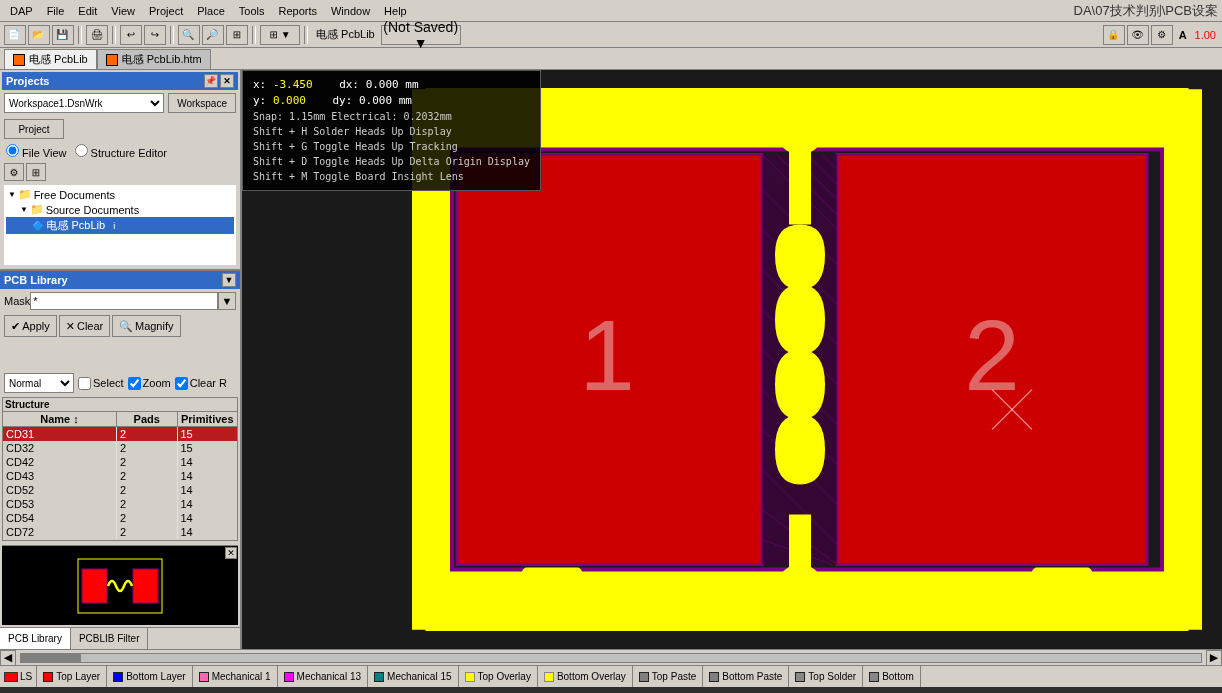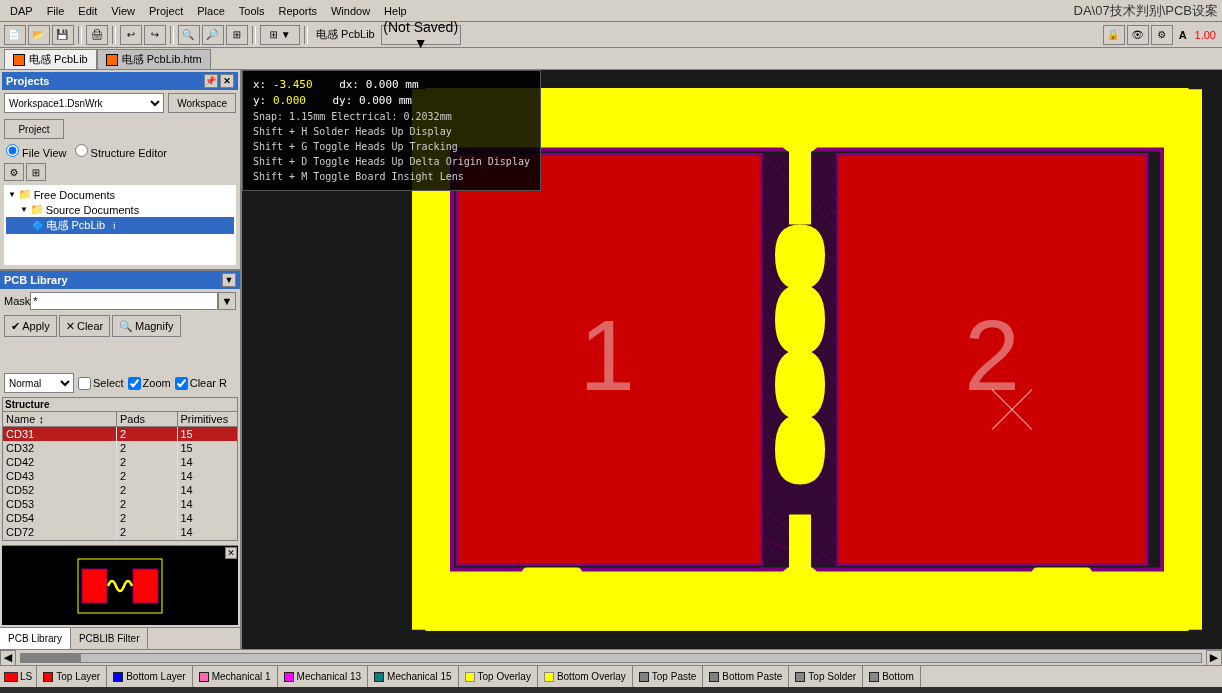--- a/index.html
+++ b/index.html
@@ -50,21 +50,21 @@
     .mask-row { display: flex; align-items: center; padding: 3px 4px; }
     .mask-input { flex: 1; height: 18px; border: 1px solid #808080; background: white; font-size: 11px; padding: 0 2px; }
     .mask-dropdown { width: 18px; height: 18px; background: #d4d0c8; border: 1px solid #808080; cursor: pointer; display: flex; align-items: center; justify-content: center; }
     .filter-buttons { display: flex; gap: 2px; padding: 2px 4px; }
     .filter-btn { display: flex; align-items: center; gap: 2px; padding: 2px 6px; height: 22px; background: #d4d0c8; border: 1px solid #808080; cursor: pointer; font-size: 11px; }
     .mode-row { display: flex; align-items: center; gap: 4px; padding: 2px 4px; margin-top: 32px; }
     .mode-select { width: 70px; height: 20px; font-size: 10px; border: 1px solid #808080; background: white; }
     .checkbox-label { display: flex; align-items: center; gap: 2px; font-size: 11px; }
     .components-table { flex: 1; overflow: hidden; border: 1px solid #808080; margin: 2px; }
     .table-header { display: flex; background: #d4d0c8; border-bottom: 1px solid #808080; }
-    .th { flex: 1; padding: 1px 3px; border-right: 1px solid #808080; font-size: 11px; font-weight: normal; cursor: pointer; user-select: none; }
+    .th { flex: 1; padding: 1px 3px; border-right: 1px solid #808080; font-size: 11px; font-weight: bold; cursor: pointer; user-select: none; text-align: center; }
     .th:last-child { border-right: none; }
     .table-scroll { overflow-y: auto; max-height: 180px; }
     .table-row { display: flex; cursor: pointer; }
     .table-row.selected { background: #b91c1c; color: white; }
     .table-row.selected .td { color: white; }
     .td { flex: 1; padding: 1px 3px; border-right: 1px solid #e0e0e0; font-size: 11px; overflow: hidden; white-space: nowrap; }
     .td:last-child { border-right: none; }
 
     
     #preview-section { border-top: 1px solid #808080; background: #000; height: 80px; margin: 2px; display: flex; align-items: center; justify-content: center; position: relative; }

